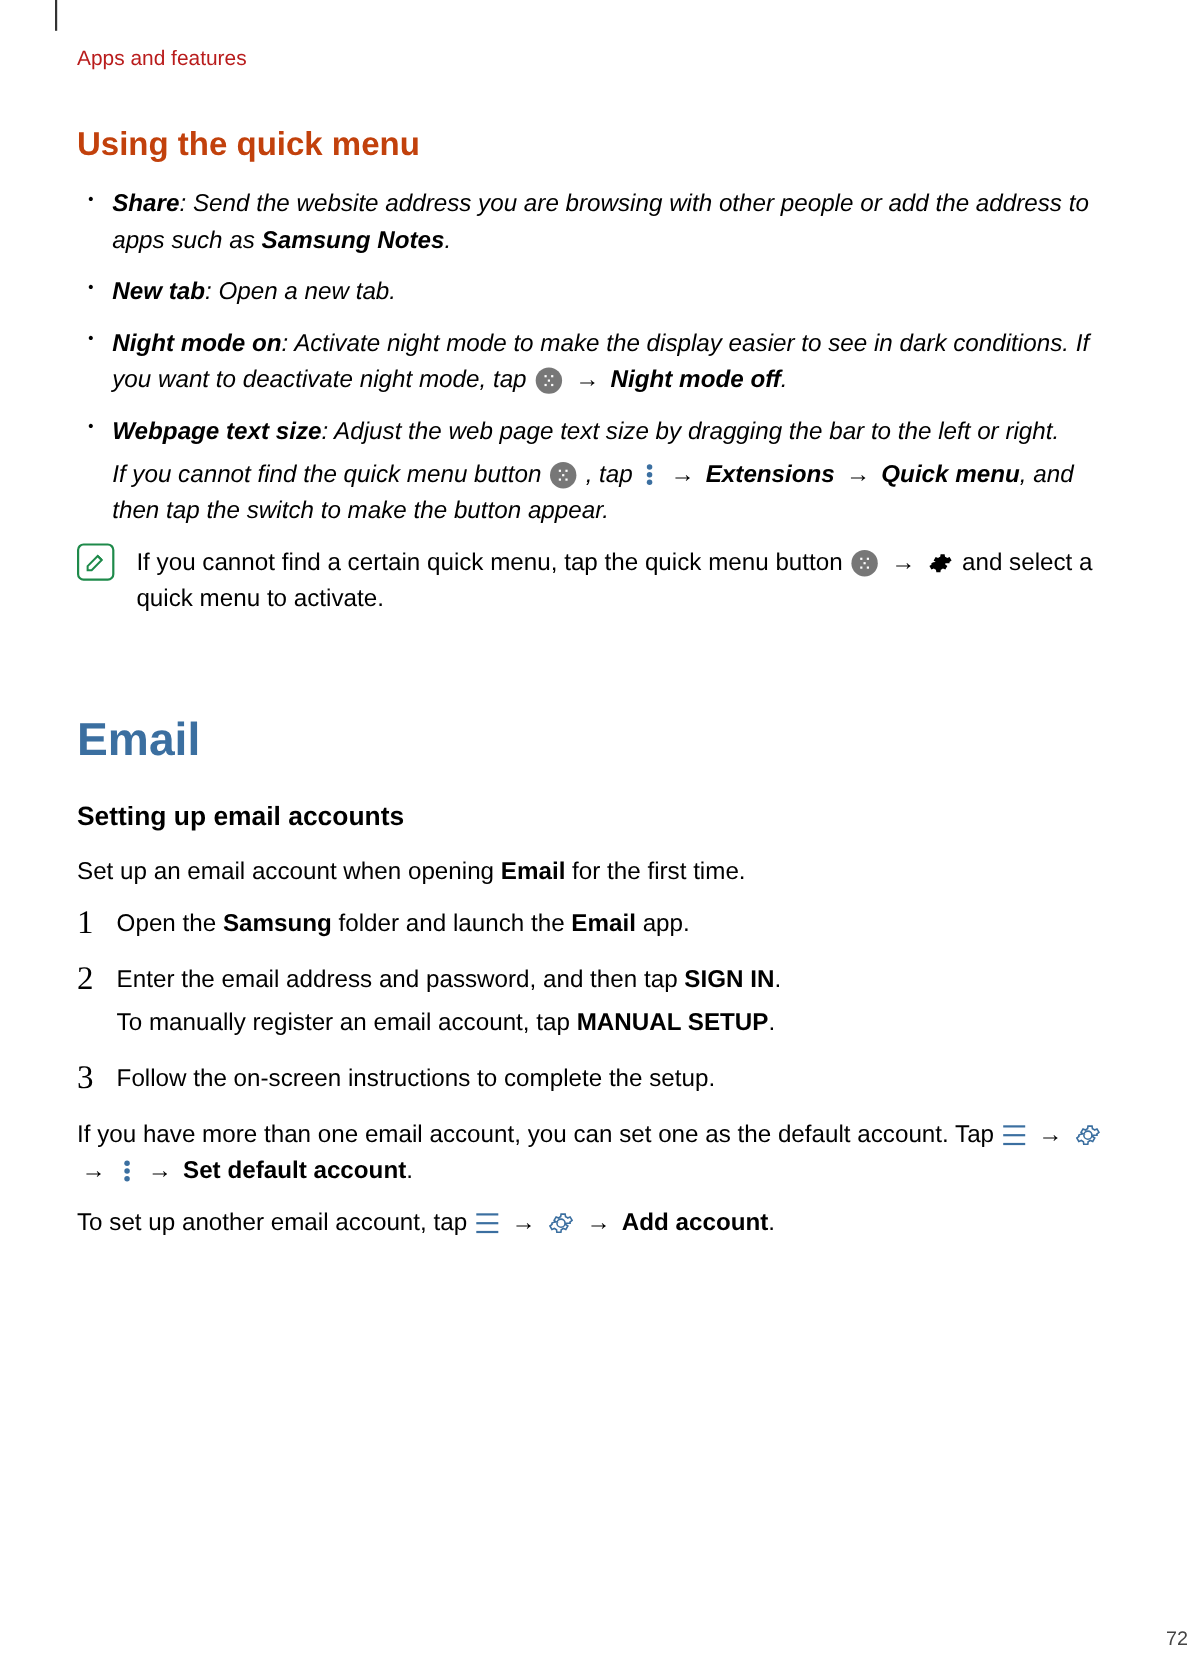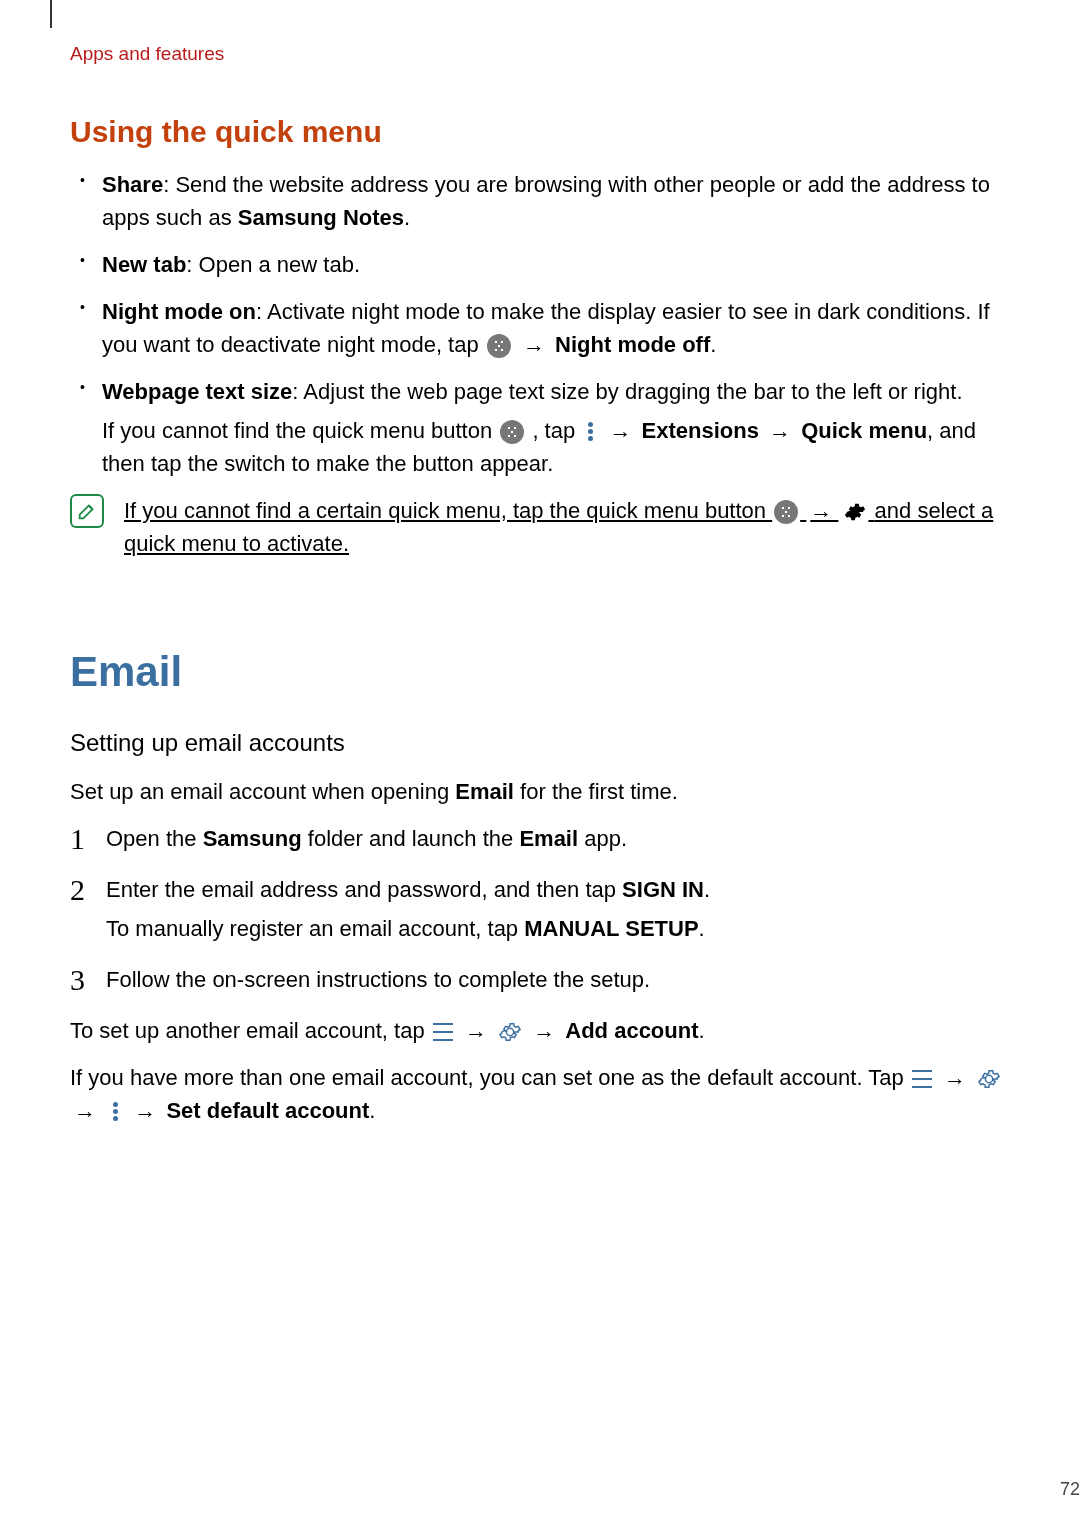--- a/index.html
+++ b/index.html
@@ -37,41 +37,40 @@
   }
   .h1 {
     color: #3b6fa0;
     font-size: 42px;
     font-weight: bold;
     margin: 80px 0 22px 0;
   }
   .h3 {
     color: #000;
     font-size: 24px;
-    font-weight: normal;
+    font-weight: bold;
     margin: 18px 0 14px 0;
   }
   .para { margin: 6px 0 14px 0; }
   .bold { font-weight: bold; }
-  .ul { list-style: none; padding-left: 32px; }
+  .ul { list-style: none; padding-left: 32px; font-style: italic; }
   .ul li { position: relative; margin: 6px 0 14px 0; }
   .ul li::before {
     content: "•";
     position: absolute;
     left: -22px;
     top: 2px;
     font-size: 14px;
   }
   .sub { margin-top: 6px; }
   .note-row {
     display: flex;
     align-items: flex-start;
     gap: 20px;
     margin: 14px 0 14px 0;
-    text-decoration: underline;
   }
   .note-icon {
     flex: 0 0 auto;
     width: 34px; height: 34px;
     border: 2px solid #1e8a4a;
     border-radius: 6px;
     display: flex; align-items: center; justify-content: center;
   }
   .note-icon svg { width: 22px; height: 22px; }
   .ol { list-style: none; padding-left: 36px; counter-reset: step; }
@@ -238,51 +237,51 @@
         <span>To manually register an email account, tap </span><span class="bold">MANUAL SETUP</span><span>.</span>
       </div>
     </li>
     <li>
       <span class="num">3</span>
       <span>Follow the on-screen instructions to complete the setup.</span>
     </li>
   </ol>
 
   <p class="para">
+    <span>If you have more than one email account, you can set one as the default account. Tap </span>
+    <span class="icon hamburger">
+        <span></span>
+        <span></span>
+        <span></span>
+      </span>
+    <span class="arrow"> → </span>
+    <span class="icon gear-outline">
+      <svg viewBox="0 0 24 24">
+          <path fill="none" stroke="#3b6fa0" stroke-width="1.6" d="M12 8a4 4 0 1 0 0 8 4 4 0 0 0 0-8zm9 4c0-.4 0-.8-.1-1.2l2.1-1.6-2-3.4-2.4 1a7 7 0 0 0-2.1-1.2l-.4-2.6h-4l-.4 2.6a7 7 0 0 0-2.1 1.2l-2.4-1-2 3.4 2.1 1.6A7 7 0 0 0 3 12c0 .4 0 .8.1 1.2L1 14.8l2 3.4 2.4-1a7 7 0 0 0 2.1 1.2l.4 2.6h4l.4-2.6a7 7 0 0 0 2.1-1.2l2.4 1 2-3.4-2.1-1.6c.1-.4.1-.8.1-1.2z"></path>
+        </svg>
+    </span>
+    <span class="arrow"> → </span>
+    <span class="icon overflow-dots">
+        <span></span>
+        <span></span>
+        <span></span>
+      </span>
+    <span class="arrow"> → </span><span class="bold">Set default account</span><span>.</span>
+  </p>
+
+  <p class="para">
     <span>To set up another email account, tap </span>
     <span class="icon hamburger">
         <span></span>
         <span></span>
         <span></span>
       </span>
     <span class="arrow"> → </span>
     <span class="icon gear-outline">
       <svg viewBox="0 0 24 24">
           <path fill="none" stroke="#3b6fa0" stroke-width="1.6" d="M12 8a4 4 0 1 0 0 8 4 4 0 0 0 0-8zm9 4c0-.4 0-.8-.1-1.2l2.1-1.6-2-3.4-2.4 1a7 7 0 0 0-2.1-1.2l-.4-2.6h-4l-.4 2.6a7 7 0 0 0-2.1 1.2l-2.4-1-2 3.4 2.1 1.6A7 7 0 0 0 3 12c0 .4 0 .8.1 1.2L1 14.8l2 3.4 2.4-1a7 7 0 0 0 2.1 1.2l.4 2.6h4l.4-2.6a7 7 0 0 0 2.1-1.2l2.4 1 2-3.4-2.1-1.6c.1-.4.1-.8.1-1.2z"></path>
         </svg>
     </span>
     <span class="arrow"> → </span><span class="bold">Add account</span><span>.</span>
   </p>
-
-  <p class="para">
-    <span>If you have more than one email account, you can set one as the default account. Tap </span>
-    <span class="icon hamburger">
-        <span></span>
-        <span></span>
-        <span></span>
-      </span>
-    <span class="arrow"> → </span>
-    <span class="icon gear-outline">
-      <svg viewBox="0 0 24 24">
-          <path fill="none" stroke="#3b6fa0" stroke-width="1.6" d="M12 8a4 4 0 1 0 0 8 4 4 0 0 0 0-8zm9 4c0-.4 0-.8-.1-1.2l2.1-1.6-2-3.4-2.4 1a7 7 0 0 0-2.1-1.2l-.4-2.6h-4l-.4 2.6a7 7 0 0 0-2.1 1.2l-2.4-1-2 3.4 2.1 1.6A7 7 0 0 0 3 12c0 .4 0 .8.1 1.2L1 14.8l2 3.4 2.4-1a7 7 0 0 0 2.1 1.2l.4 2.6h4l.4-2.6a7 7 0 0 0 2.1-1.2l2.4 1 2-3.4-2.1-1.6c.1-.4.1-.8.1-1.2z"></path>
-        </svg>
-    </span>
-    <span class="arrow"> → </span>
-    <span class="icon overflow-dots">
-        <span></span>
-        <span></span>
-        <span></span>
-      </span>
-    <span class="arrow"> → </span><span class="bold">Set default account</span><span>.</span>
-  </p>
 </div>
 
 <div class="page-num">72</div>
 
 </body></html>

